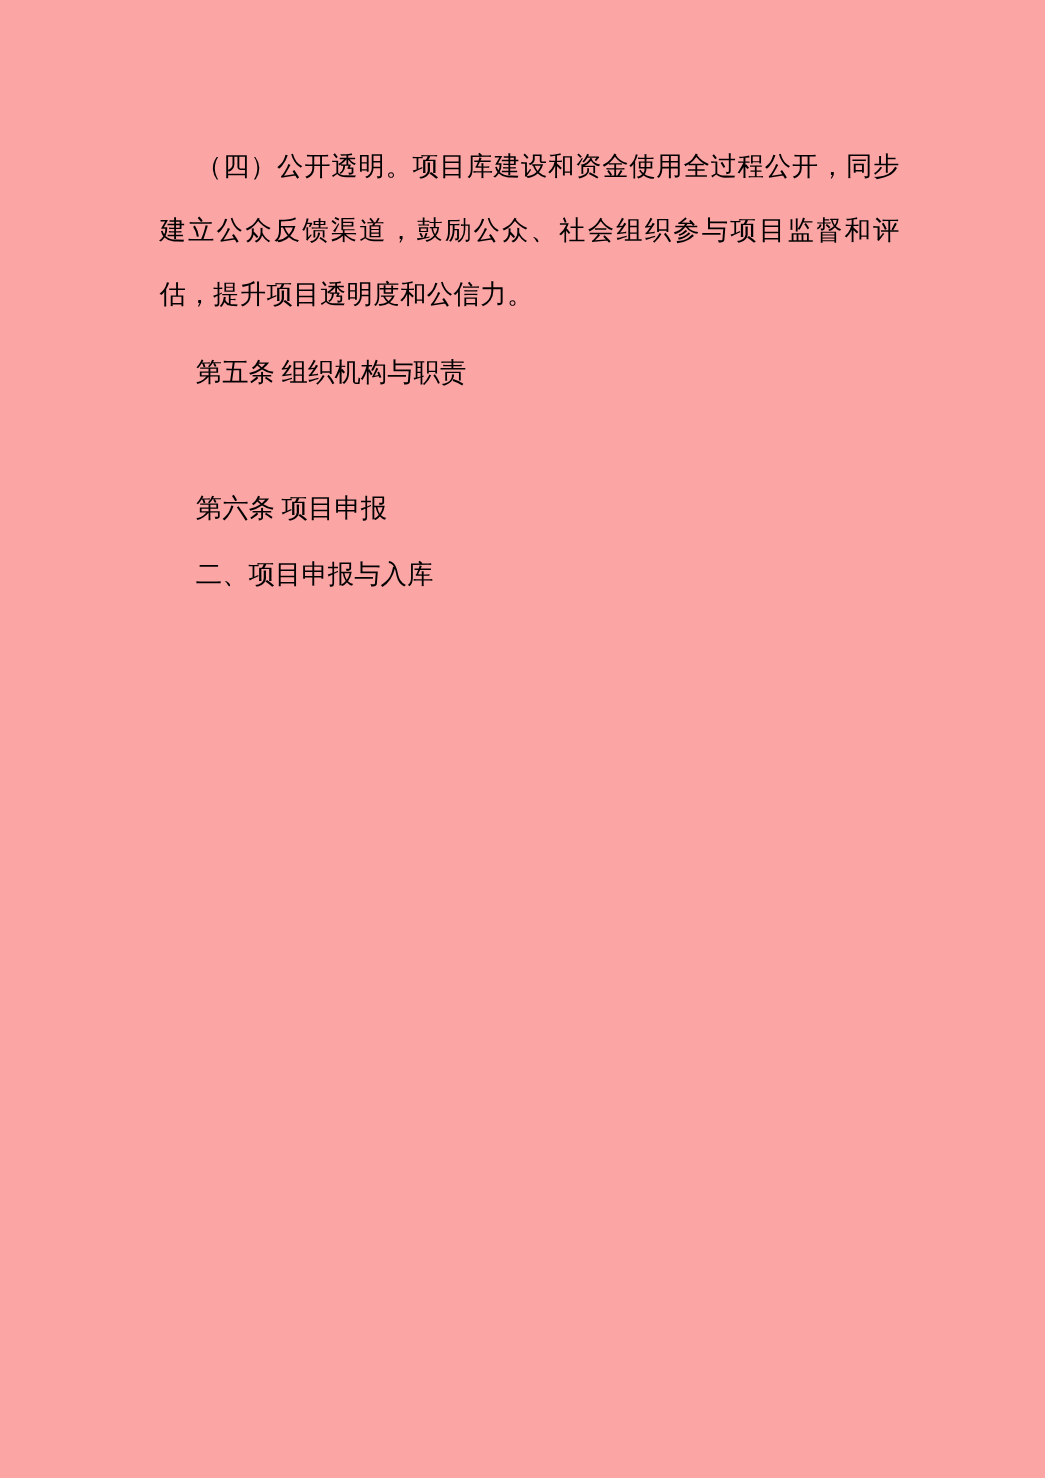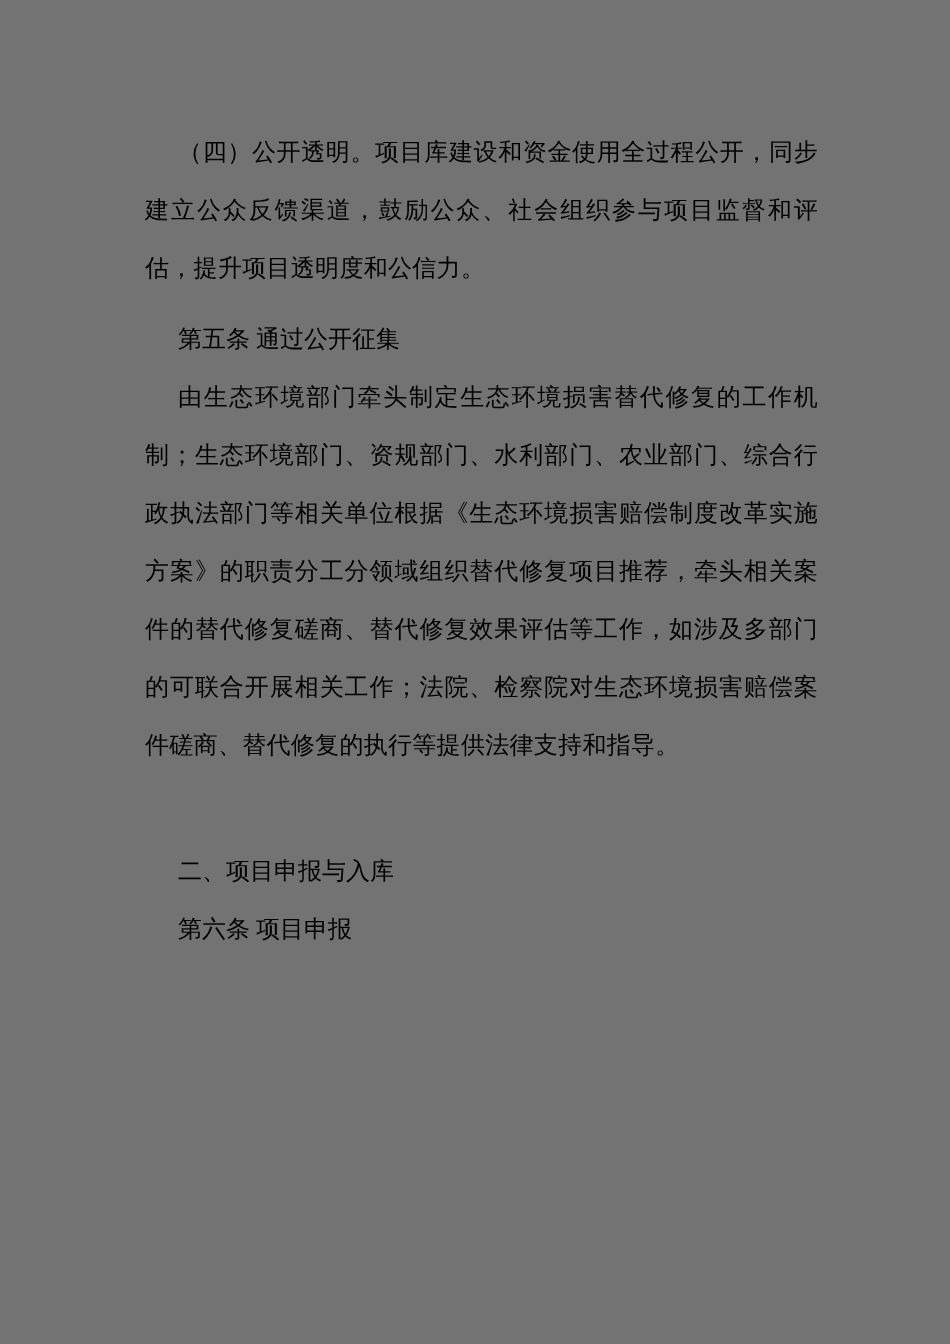--- a/index.html
+++ b/index.html
@@ -12,21 +12,21 @@
     height: 1344px;
     font-family: "Liberation Serif", "DejaVu Serif", serif;
     color: #000000;
     overflow: hidden;
   }
   .page {
     box-sizing: border-box;
     width: 950px;
     height: 1344px;
     padding: 123px 132px 0 145px;
-    background: #737373;
+    background: #fca5a5;
   }
   p.para {
     margin: 0;
     font-size: 24px;
     line-height: 58px;
     text-align: justify;
     text-justify: inter-character;
     text-indent: 33px;
     word-break: break-all;
     letter-spacing: 0.3px;
@@ -48,24 +48,23 @@
     height: 66px;
   }
 </style>
 </head>
 <body>
 
 <div class="page">
 
   <p class="para">（四）公开透明。项目库建设和资金使用全过程公开，同步建立公众反馈渠道，鼓励公众、社会组织参与项目监督和评估，提升项目透明度和公信力。</p>
 
-  <p class="heading article-5">第五条 通过公开征集</p>
+  <p class="heading article-5">第五条 组织机构与职责</p>
 
-  <p class="para">由生态环境部门牵头制定生态环境损害替代修复的工作机制；生态环境部门、资规部门、水利部门、农业部门、综合行政执法部门等相关单位根据《生态环境损害赔偿制度改革实施方案》的职责分工分领域组织替代修复项目推荐，牵头相关案件的替代修复磋商、替代修复效果评估等工作，如涉及多部门的可联合开展相关工作；法院、检察院对生态环境损害赔偿案件磋商、替代修复的执行等提供法律支持和指导。</p>
 
   <div class="section-gap"></div>
 
+  <p class="heading">第六条 项目申报</p>
+
   <p class="heading section-2">二、项目申报与入库</p>
-
-  <p class="heading">第六条 项目申报</p>
 
 
 </div>
 
 </body></html>

